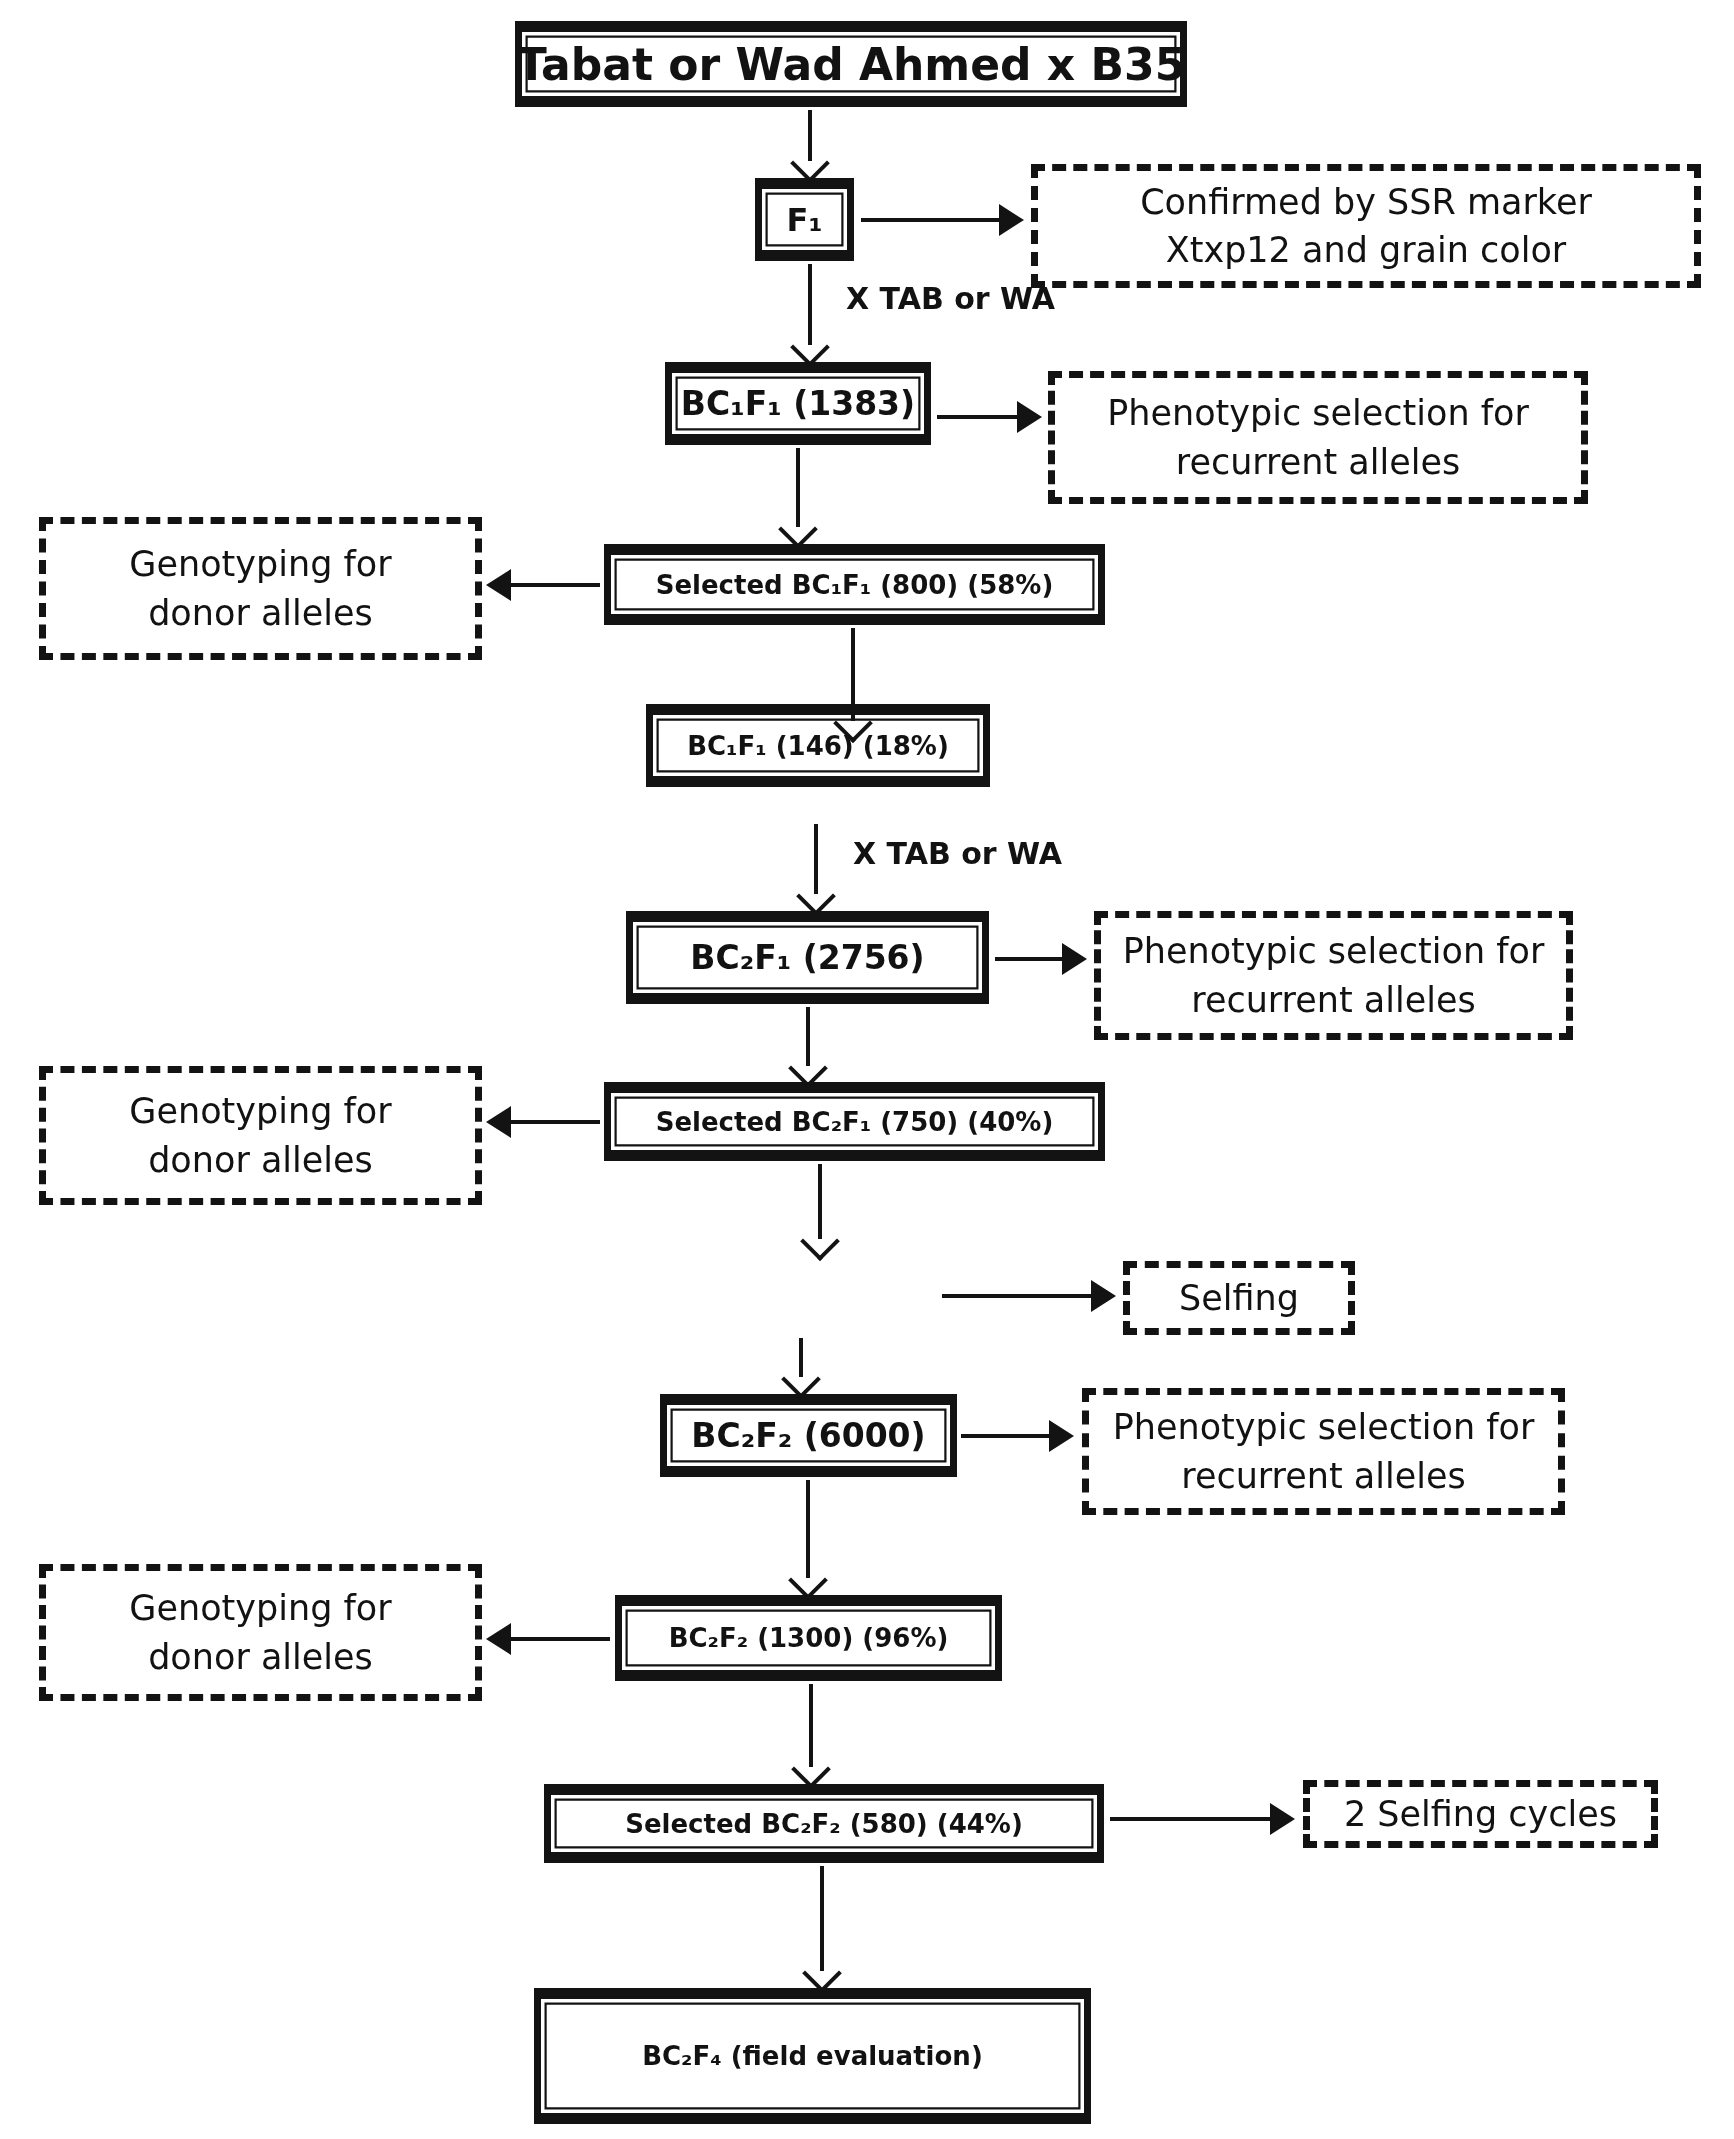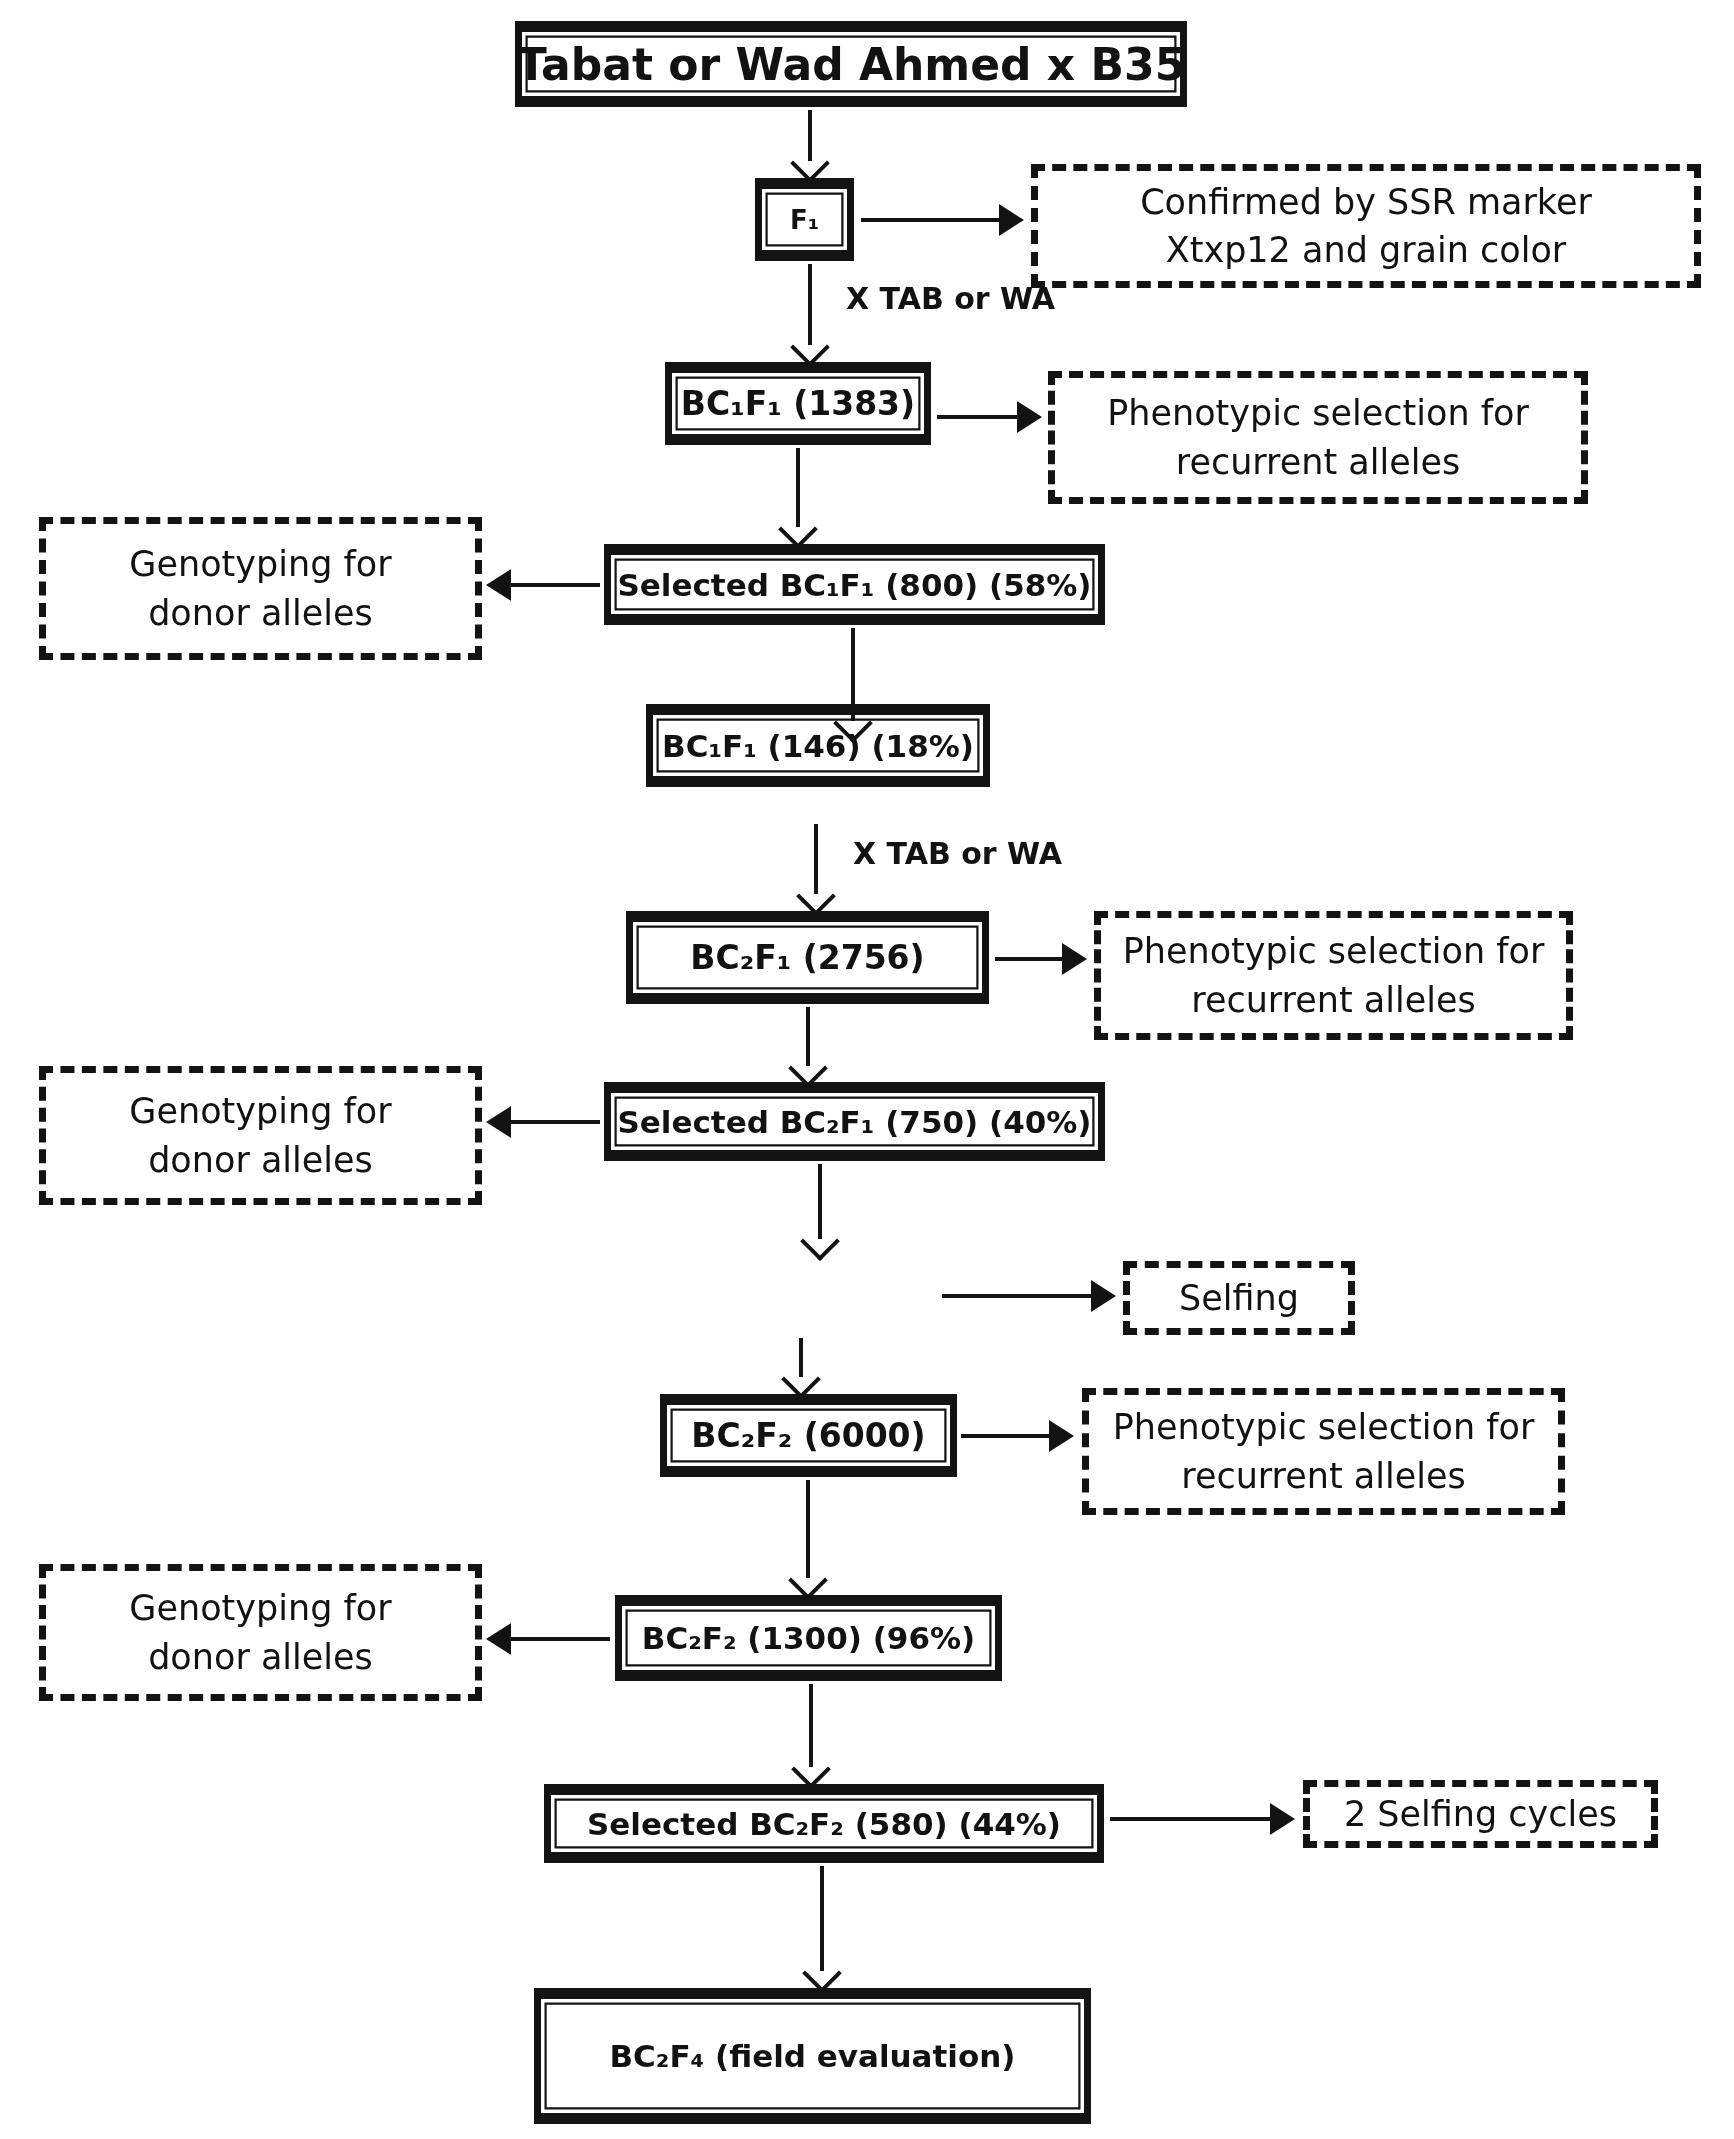--- a/index.html
+++ b/index.html
@@ -20,21 +20,21 @@
     background:#ffffff;
     border:7.8px solid #131313;
     border-top-width:11.3px; border-bottom-width:11.3px;
     box-shadow: inset 0 0 0 3.5px #ffffff, inset 0 0 0 5.7px #131313;
     font-weight:bold;
     font-size:33px;
     white-space:nowrap;
     box-sizing:border-box;
   }
   .node.title { font-size:44px; }
-  .node.small { font-size:31px; }
+  .node.small { font-size:26px; }
   
   .note {
     position:absolute;
     display:flex; align-items:center; justify-content:center;
     text-align:center;
     background:#ffffff;
     border:7px dashed #131313;
     font-size:35px;
     line-height:1.38;
     box-sizing:border-box;
@@ -77,21 +77,21 @@
   }
   .pad-wide { padding:0 85px;text-align:center; }
 </style>
 </head>
 <body>
 
 <div id="canvas">
 
   <div class="node title" style="left:515px; top:21px;  width:672px; height:86px;">Tabat or Wad Ahmed x B35</div>
 
-  <div class="node" style="left:755px; top:178px; width:99px; height:83px; font-size:26px;">F₁</div>
+  <div class="node" style="left:755px; top:178px; width:99px; height:83px; font-size:32px;">F₁</div>
 
   <div class="node" style="left:665px; top:362px; width:266px; height:83px;">BC₁F₁ (1383)</div>
 
   <div class="node small" style="left:604px; top:544px; width:501px; height:81px;">Selected BC₁F₁ (800) (58%)</div>
 
   <div class="node small" style="left:646px; top:704px; width:344px; height:83px;">BC₁F₁ (146) (18%)</div>
 
   <div class="node" style="left:626px; top:911px; width:363px; height:93px;">BC₂F₁ (2756)</div>
 
   <div class="node small" style="left:604px; top:1082px; width:501px; height:79px;">Selected BC₂F₁ (750) (40%)</div>

